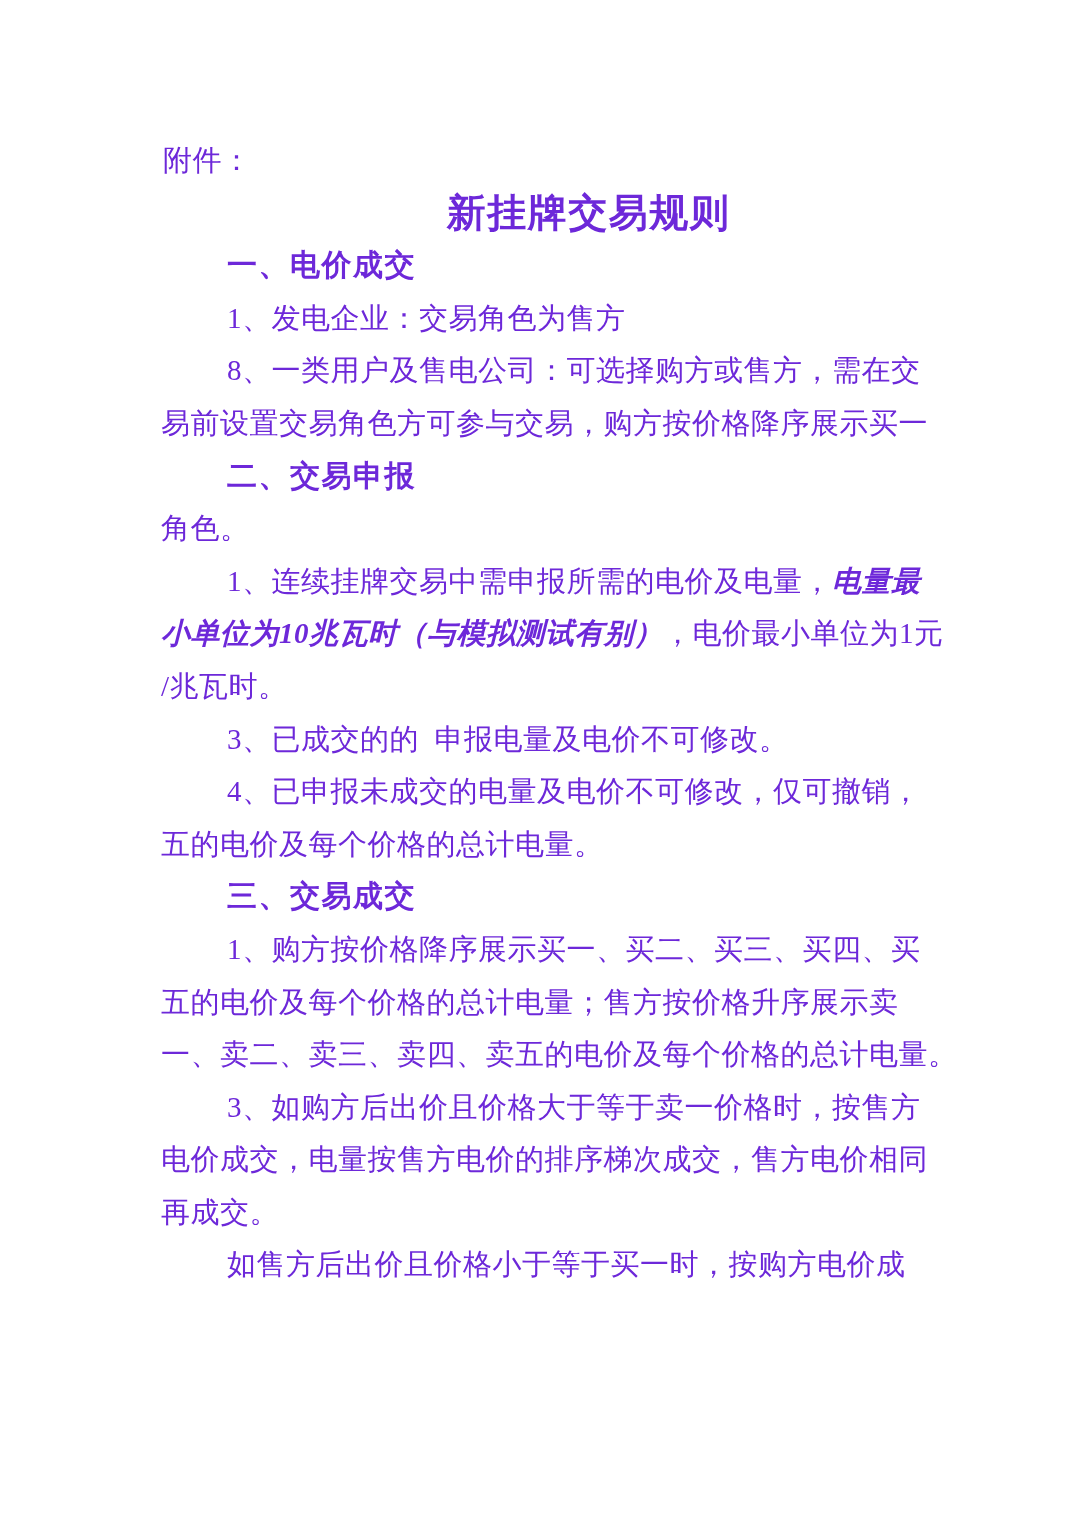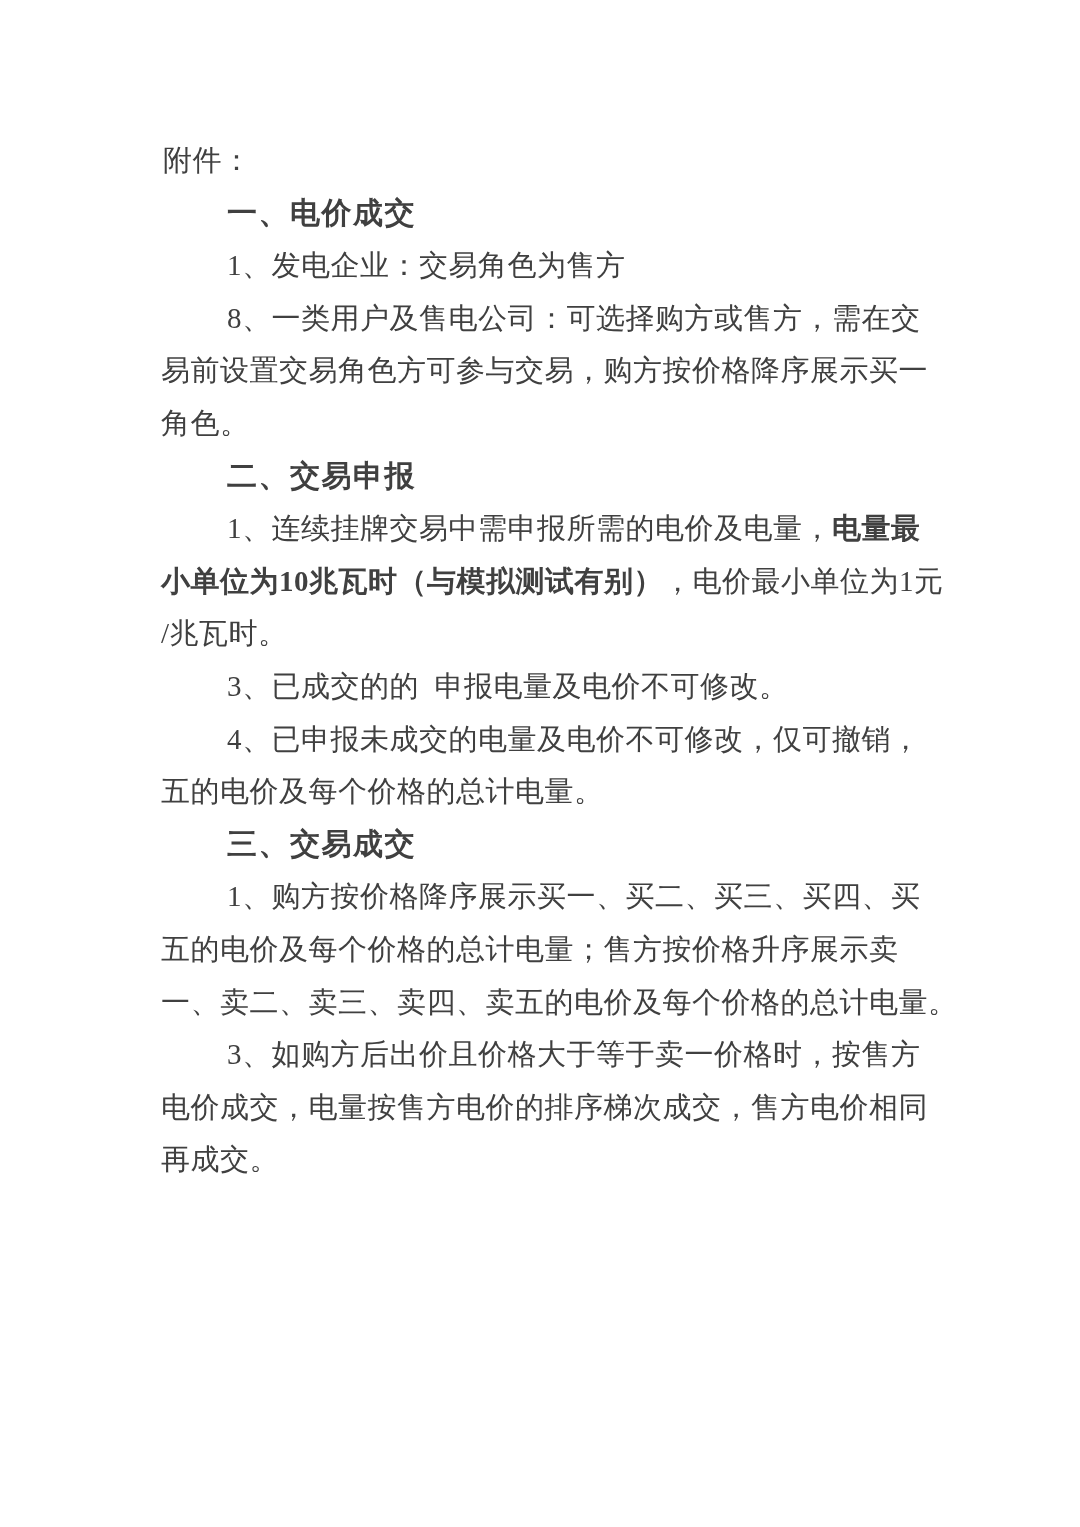--- a/index.html
+++ b/index.html
@@ -49,41 +49,44 @@
     font-weight: 700;
     font-size: 39px;
     letter-spacing: 1.5px;
     font-family: "Liberation Sans", "DejaVu Sans", sans-serif;
     text-align: center;
     padding-left: 80px;
     text-indent: 0;
   }
   .bold {
     font-weight: 700;
+    font-style: italic;
   }
 </style>
 </head>
 <body>
 
-<div class="page" style="background: rgb(255, 255, 255); color: #404040;">
+<div class="page" style="background: rgb(255, 255, 255); color: #6d28d9;">
   <div class="content" id="doc-content">
       <div class="line label">附件：</div>
+      <div class="line title">新挂牌交易规则</div>
       <div class="line heading">一、电价成交</div>
       <div class="line first">1、发电企业：交易角色为售方</div>
       <div class="line first">8、一类用户及售电公司：可选择购方或售方，需在交</div>
       <div class="line cont">易前设置交易角色方可参与交易，购方按价格降序展示买一</div>
+      <div class="line heading">二、交易申报</div>
       <div class="line cont">角色。</div>
-      <div class="line heading">二、交易申报</div>
       <div class="line first"><span class="regular">1、连续挂牌交易中需申报所需的电价及电量，</span><span class="bold">电量最</span></div>
       <div class="line cont"><span class="bold">小单位为10兆瓦时（与模拟测试有别）</span><span class="regular">，电价最小单位为1元</span></div>
       <div class="line cont">/兆瓦时。</div>
       <div class="line first">3、已成交的的  申报电量及电价不可修改。</div>
       <div class="line first">4、已申报未成交的电量及电价不可修改，仅可撤销，</div>
       <div class="line cont">五的电价及每个价格的总计电量。</div>
       <div class="line heading">三、交易成交</div>
       <div class="line first">1、购方按价格降序展示买一、买二、买三、买四、买</div>
       <div class="line cont">五的电价及每个价格的总计电量；售方按价格升序展示卖</div>
       <div class="line cont">一、卖二、卖三、卖四、卖五的电价及每个价格的总计电量。</div>
       <div class="line first">3、如购方后出价且价格大于等于卖一价格时，按售方</div>
       <div class="line cont">电价成交，电量按售方电价的排序梯次成交，售方电价相同</div>
       <div class="line cont">再成交。</div>
+      <div class="line first">如售方后出价且价格小于等于买一时，按购方电价成</div>
     </div>
 </div>
 
 </body></html>

